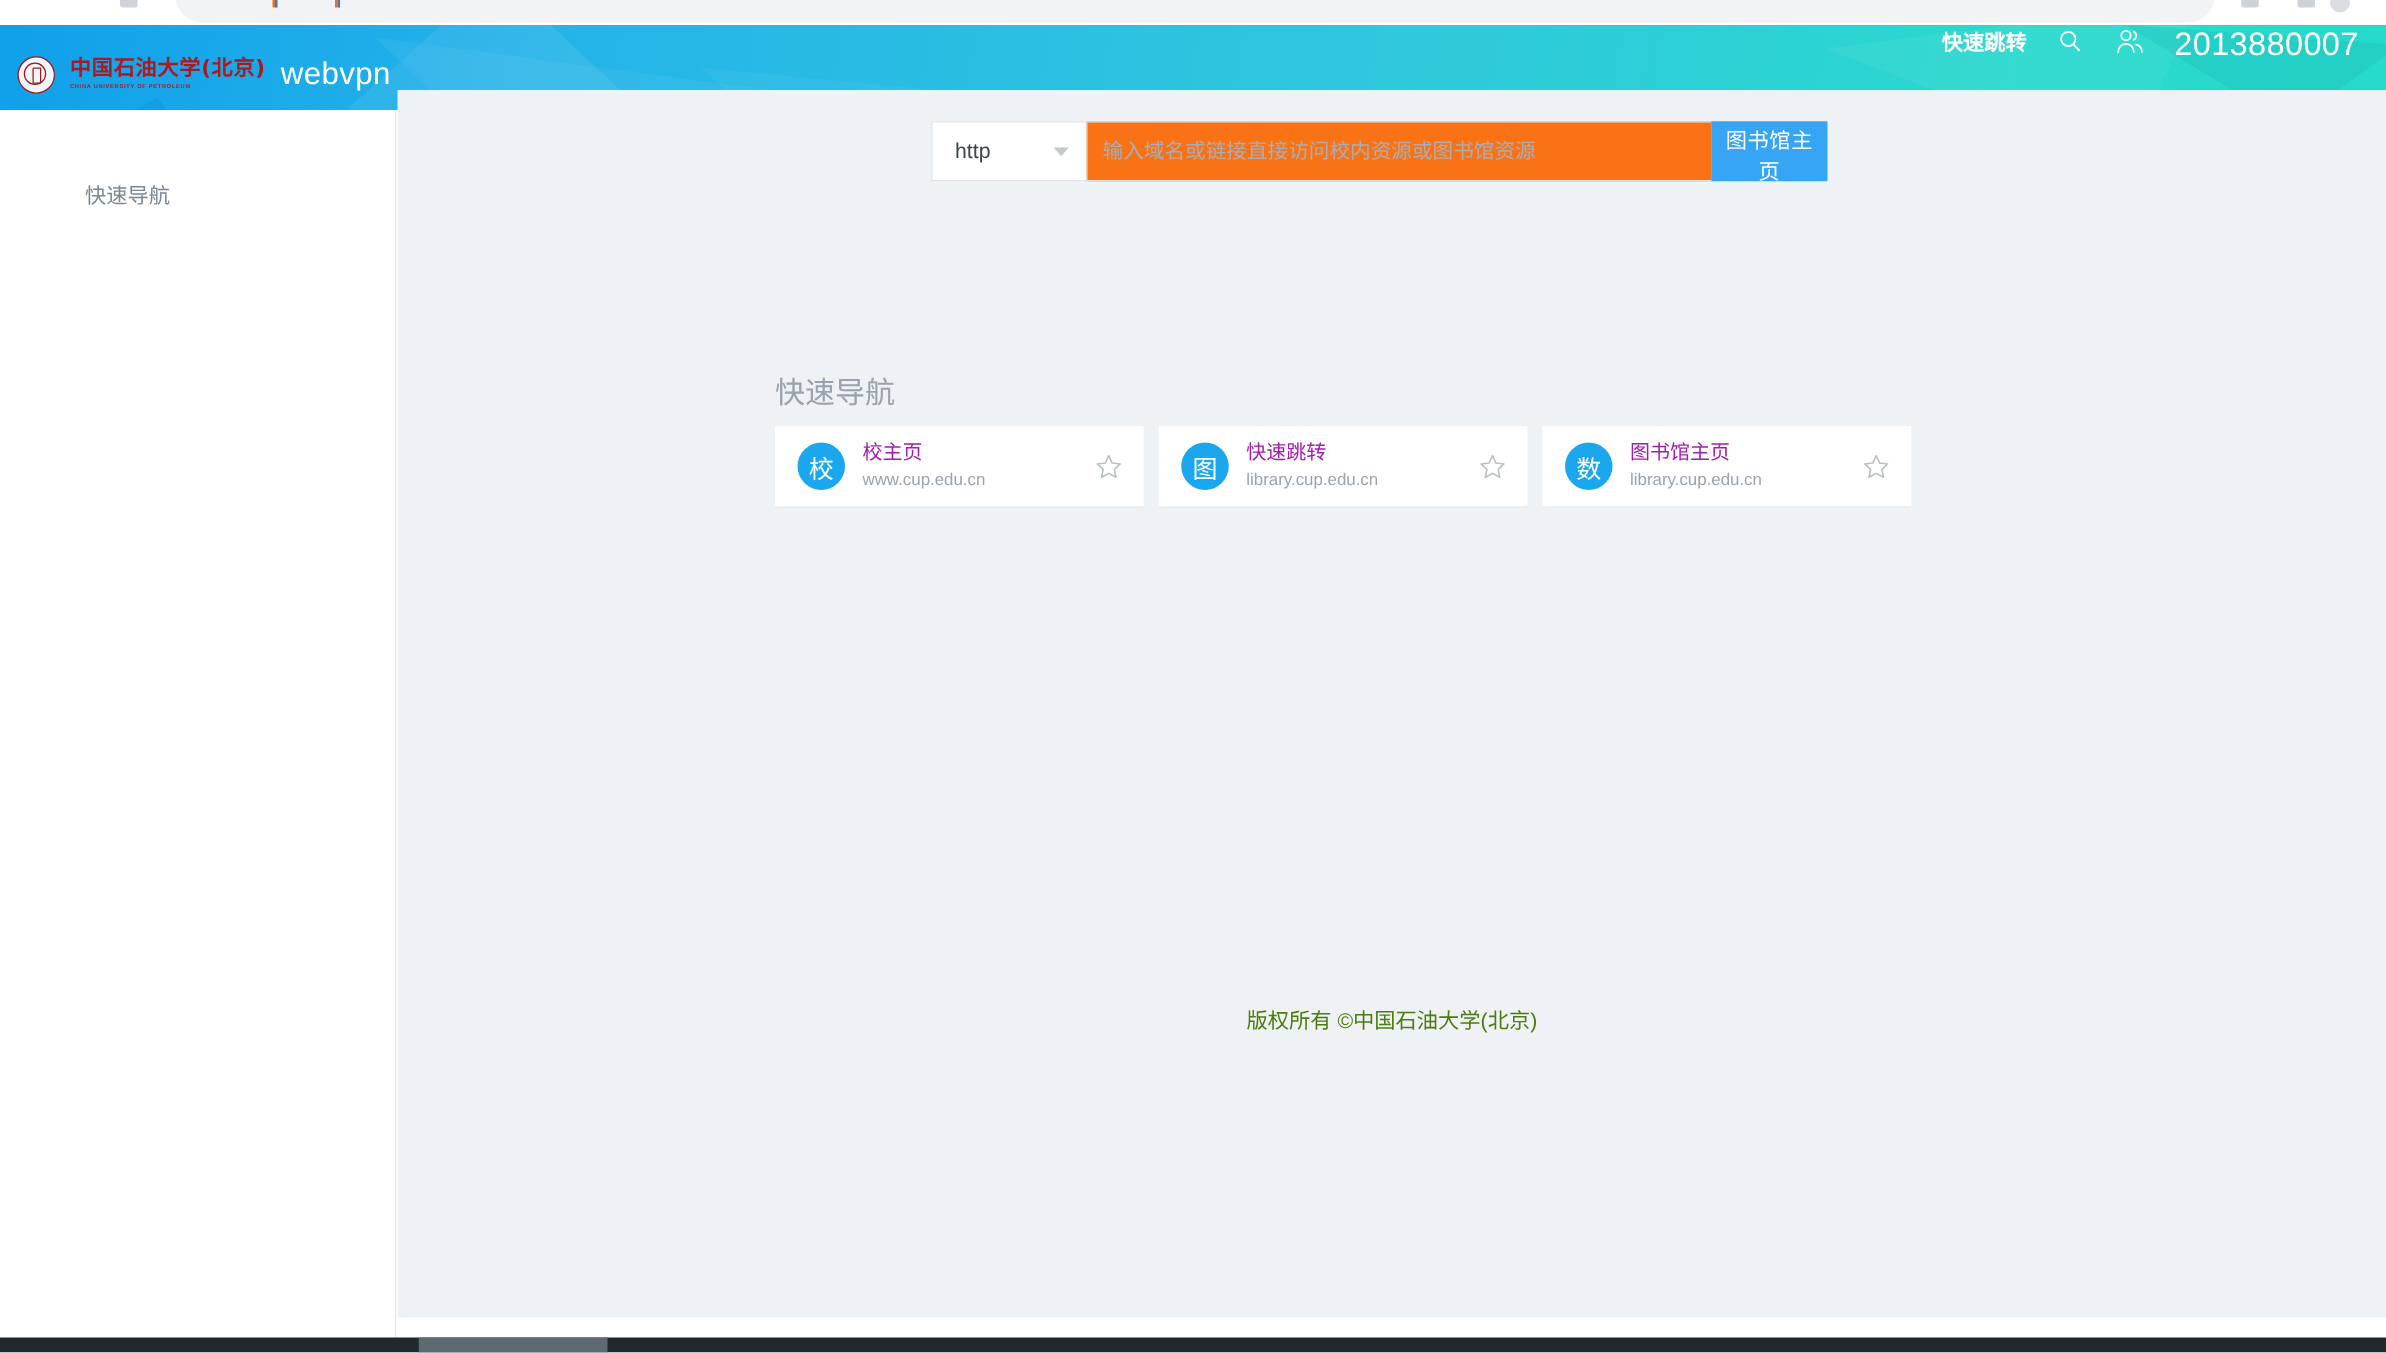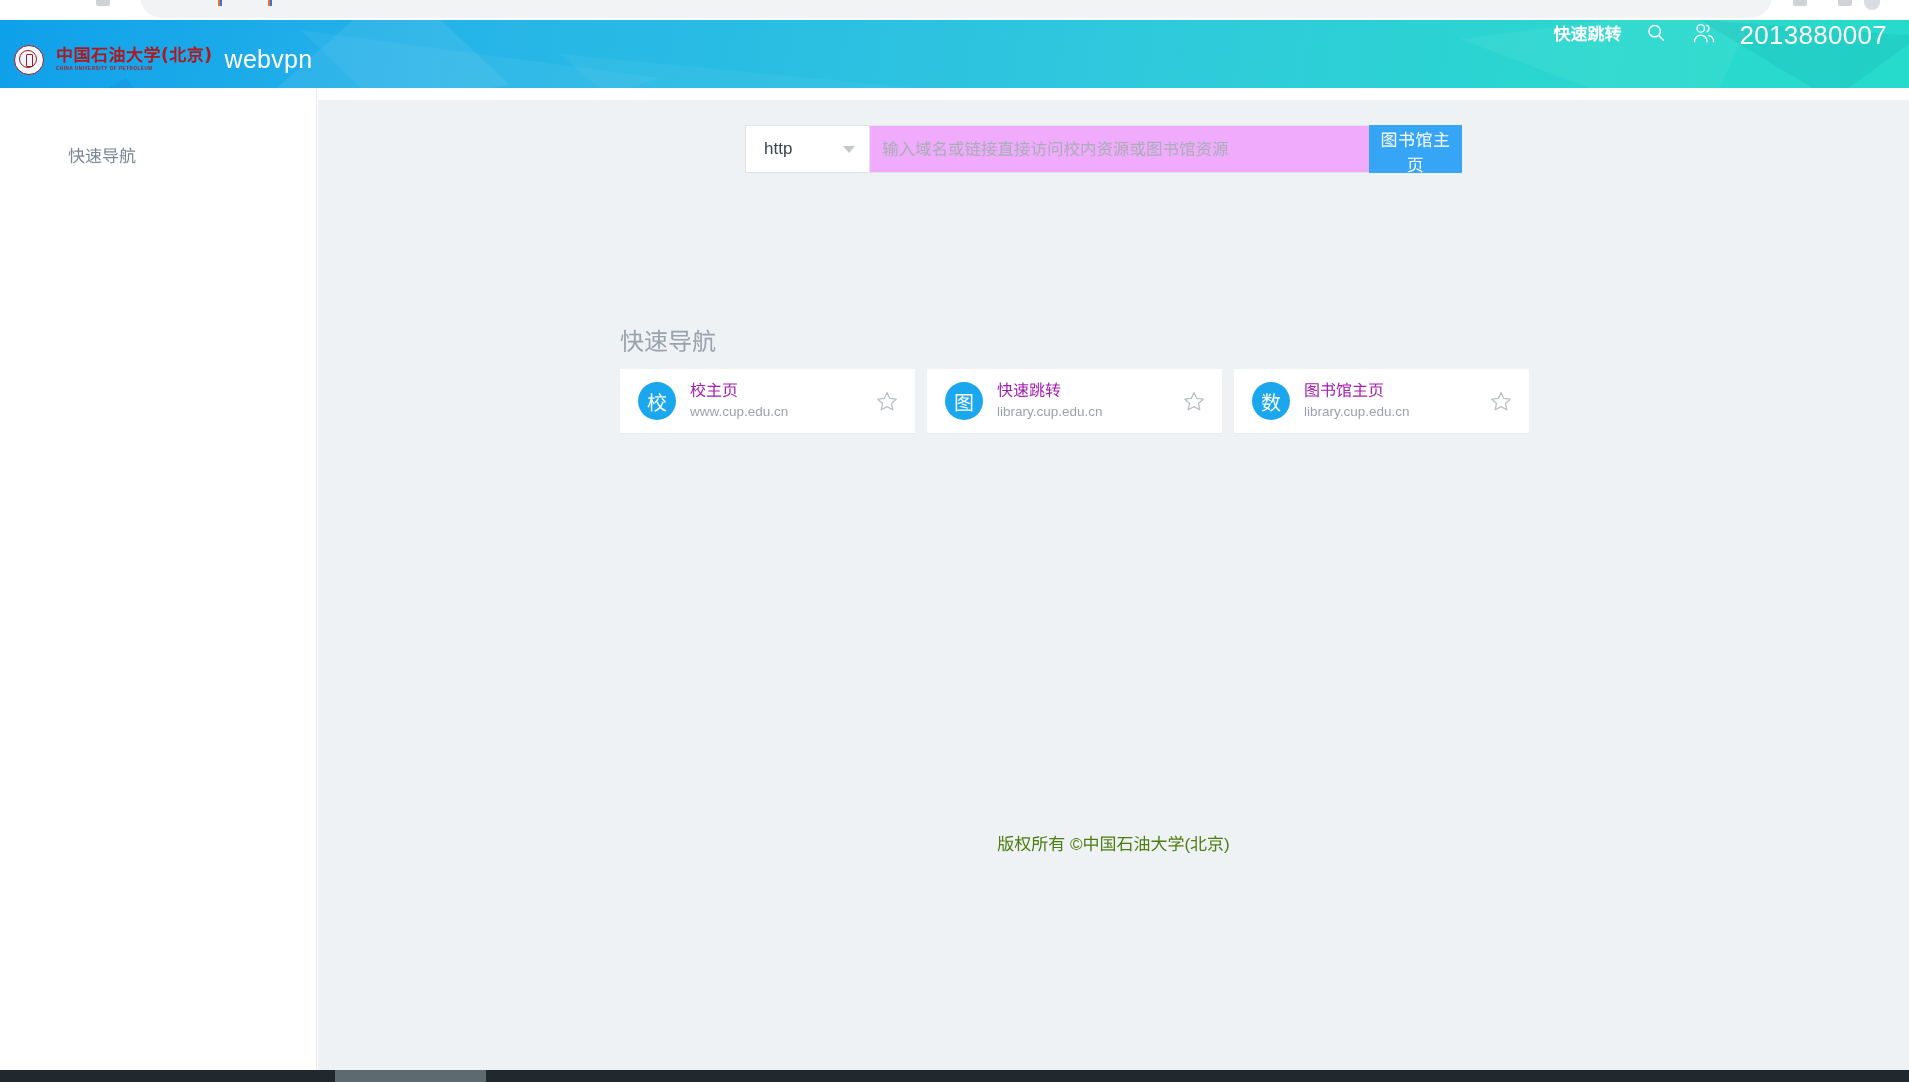--- a/index.html
+++ b/index.html
@@ -233,21 +233,21 @@
     top: 54px;
     font-size: 17px;
     color: #7b8794;
     cursor: pointer;
     white-space: nowrap;
   }
 
   .content {
     position: absolute;
     left: 318px;
-    top: 100px;
+    top: 72px;
     width: 1591px;
     height: 982px;
     background: #eff2f5;
     overflow: hidden;
   }
 
   
   .jumpbar {
     position: absolute;
     left: 427px;
@@ -273,21 +273,21 @@
     color: #3c4450;
   }
   .caret {
     width: 0; height: 0;
     border-left: 6px solid transparent;
     border-right: 6px solid transparent;
     border-top: 7px solid #c3c8cf;
   }
   .url-input {
     width: 500px;
-    background: #f0abfc;
+    background: #f97316;
     border: 1px solid #dfe3e8;
     border-right: none;
     box-sizing: border-box;
     font-family: "Liberation Sans", "DejaVu Sans", sans-serif;
     font-size: 16.5px;
     color: #3c4450;
     padding: 0 12px;
     outline: none;
   }
   .url-input::placeholder {

